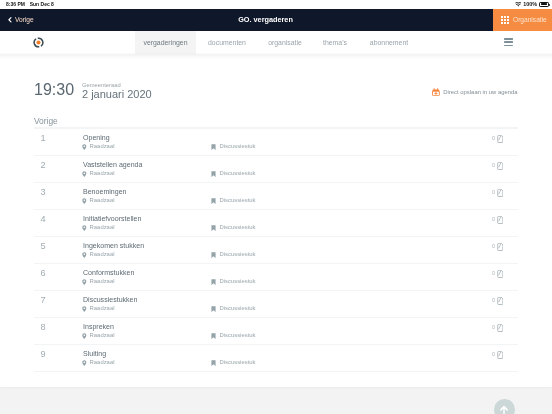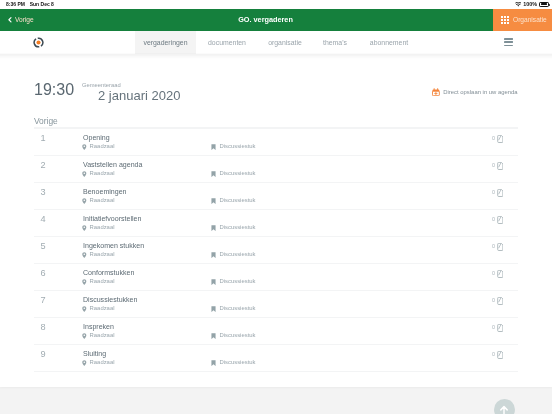--- a/index.html
+++ b/index.html
@@ -14,21 +14,21 @@
   .sb-time{margin-right:3.4px;}
   .sb-right{position:absolute;right:3px;top:1.2px;display:flex;align-items:center;gap:2px;}
   .sb-right .pct{font-size:5.4px;font-weight:bold;color:#141414;}
   .batt{position:relative;width:10px;height:5px;border:0.7px solid #141414;border-radius:1.2px;
         box-sizing:border-box;}
   .batt i{position:absolute;left:0.6px;top:0.6px;bottom:0.6px;right:0.6px;background:#141414;border-radius:.4px;display:block;}
   .batt:after{content:"";position:absolute;right:-1.8px;top:1.3px;width:1px;height:2.2px;
               background:#141414;border-radius:0 1px 1px 0;}
 
   
-  .navbar{position:absolute;left:0;top:9px;width:552px;height:27px;background:#15803d;}
+  .navbar{position:absolute;left:0;top:9px;width:552px;height:27px;background:#0f172a;}
   .nav-back{position:absolute;left:8px;top:0;height:21.5px;display:flex;align-items:center;
             gap:3px;color:#FBDECA;font-size:6.6px;}
   .chev{display:block;width:4px;height:5.5px;}
   .nav-title{position:absolute;left:0;top:0;width:531px;height:21.5px;display:flex;
              align-items:center;justify-content:center;color:#fff;font-size:7.3px;font-weight:bold;
              letter-spacing:0;}
   .nav-org{position:absolute;left:493px;top:0;width:59px;height:21.5px;background:#F68C41;
            display:flex;align-items:center;padding:0 0 0 8px;gap:4px;}
   .grid-ico{display:grid;grid-template-columns:repeat(3,1.9px);grid-template-rows:repeat(3,1.9px);
             gap:1.2px;}
@@ -49,21 +49,21 @@
   .burger span{display:block;height:1.5px;background:#7e9097;border-radius:.4px;}
 
   
   .card{position:absolute;left:0;top:53.5px;width:552px;height:333px;background:#fff;
         box-shadow:0 1px 2px rgba(0,0,0,.035);}
 
   .meet-head{position:absolute;left:34px;top:22px;}
   .meet-time{position:absolute;left:0;top:6px;font-size:16px;color:#5a6770;letter-spacing:0;line-height:1;}
   .meet-meta{position:absolute;left:48px;top:0;line-height:1;}
   .meet-meta .l1{position:absolute;left:0;top:7.6px;font-size:5.8px;color:#9aa4ab;white-space:nowrap;}
-  .meet-meta .l2{position:absolute;left:16px;top:13px;font-size:13px;color:#66737c;white-space:nowrap;}
+  .meet-meta .l2{position:absolute;left:0;top:13px;font-size:11px;color:#66737c;white-space:nowrap;}
 
   .save-agenda{position:absolute;left:432px;top:34px;display:flex;align-items:center;gap:3.5px;}
   .cal-ico{width:7.8px;height:8.4px;display:block;}
   .save-agenda .lbl{font-size:5.9px;color:#828e96;white-space:nowrap;}
 
   .agenda-title{position:absolute;left:34px;top:62.5px;font-size:8.4px;color:#87959c;}
 
   .list{position:absolute;left:34px;top:74.5px;width:484px;}
   .row{position:relative;height:26px;border-top:1px solid #f3f4f5;}
   .row .num{position:absolute;left:6.5px;top:4.5px;font-size:9.2px;color:#a1acb2;line-height:1;}

